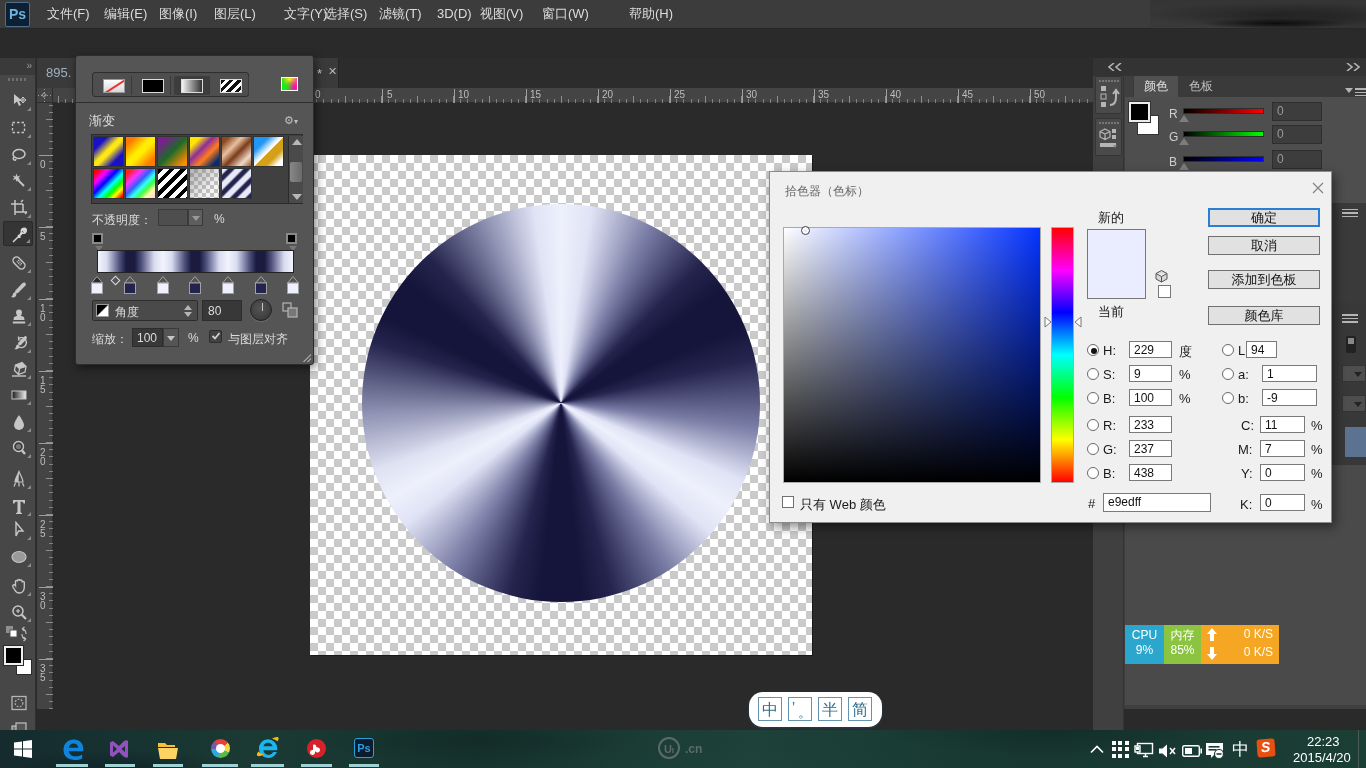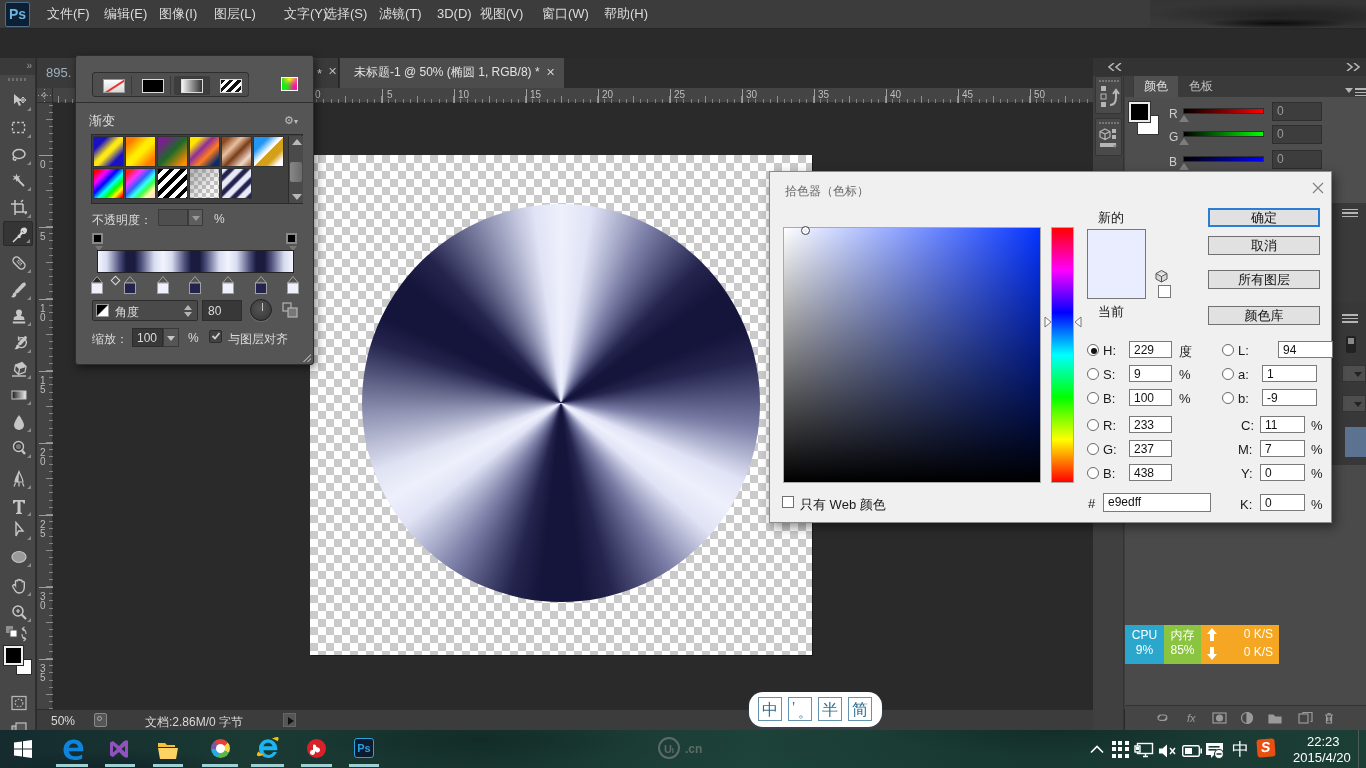--- a/index.html
+++ b/index.html
@@ -109,21 +109,20 @@
 </head>
 <body>
 <div id="app">
 
   <div id="tabbar">
     <div id="tab1">
         <span style="position:absolute;left:9px;top:7px;color:#9db0c0">895.</span>
         <span style="position:absolute;left:280px;top:8px;color:#c8c8c8">*</span>
         <span style="position:absolute;left:291px;top:7px;color:#b8b8b8;font-size:11px">✕</span>
       </div>
-    <div id="tab2">未标题-1 @ 50% (椭圆 1, RGB/8) * <span style="color:#cfcfcf;font-size:11px;margin-left:3px">✕</span></div>
   </div>
   <div id="rulerH">
     <div style="position:absolute;left:257px;top:0;width:783px;height:15px;overflow:hidden">
         <div class="tickminH"></div>
         <div class="tickmidH"></div>
         <div class="tickmajH"></div>
       </div>
     <div style="position:absolute;left:0;top:0;width:257px;height:15px;overflow:hidden">
         <div class="tickminH" style="transform:scaleX(-1)"></div>
         <div class="tickmidH" style="transform:scaleX(-1)"></div>
@@ -238,44 +237,20 @@
         </div>
       <div style="position:absolute;right:0px;top:62px;width:24px;height:17px;background:#4e4e4e;border:1px solid #333">
           <div style="position:absolute;right:3px;top:6px;border-left:4px solid transparent;border-right:4px solid transparent;border-top:5px solid #222"></div>
         </div>
       <div style="position:absolute;right:0px;top:92px;width:24px;height:17px;background:#4e4e4e;border:1px solid #333">
           <div style="position:absolute;right:3px;top:6px;border-left:4px solid transparent;border-right:4px solid transparent;border-top:5px solid #222"></div>
         </div>
       <div style="position:absolute;right:0px;top:124px;width:21px;height:30px;background:#5b7391"></div>
     </div>
     <div style="position:absolute;left:32px;top:407px;width:241px;height:240px;background:#4a4a4a"></div>
-    <div style="position:absolute;left:32px;top:647px;width:241px;height:25px;background:#454545;border-top:1px solid #333">
-      <svg width="180" height="16" viewBox="0 0 180 16" style="position:absolute;left:32px;top:4px" fill="none" stroke="#9a9a9a" stroke-width="1.2">
-        <path d="M2 8 a3 3 0 0 1 3-3 h3 a3 3 0 0 1 0 6 M10 8 a3 3 0 0 1 -3 3 h-3 a3 3 0 0 1 0 -6" transform="translate(0 0.5) scale(0.9)"></path>
-        <text x="30" y="12" font-size="11" font-style="italic" fill="#9a9a9a" stroke="none">fx</text>
-        <rect x="56" y="3" width="13" height="10"></rect>
-          <circle cx="62.5" cy="8" r="3" fill="#9a9a9a"></circle>
-        <circle cx="90" cy="8" r="5.5"></circle>
-          <path d="M90 2.5 v11 M90 2.5 a5.5 5.5 0 0 1 0 11" fill="#9a9a9a"></path>
-        <path d="M112 5 h4 l2 2 h6 v6 h-12 z" fill="#9a9a9a"></path>
-        <rect x="142" y="4" width="9" height="9"></rect>
-          <path d="M146 4 v-1.5 h9 v9 h-1.5"></path>
-        <path d="M168 5 h8 M169.5 5 v8 h5 v-8 M171 5 v-1.5 h2 v1.5 M170.8 7 v4 M173.2 7 v4"></path>
-      </svg>
-    </div>
-  </div>
-  <div id="statusbar">
-    <span style="position:absolute;left:14px;top:4px;font-size:12px;color:#dadada">50%</span>
-    <div style="position:absolute;left:57px;top:3px;width:13px;height:14px;border:1px solid #888;border-radius:2px;background:#555">
-        <div style="position:absolute;left:2px;top:2px;width:5px;height:5px;border:1px solid #aaa;border-radius:50%"></div>
-      </div>
-    <span style="position:absolute;left:108px;top:4px;font-size:12px;color:#dadada">文档:2.86M/0 字节</span>
-    <div style="position:absolute;left:246px;top:3px;width:13px;height:14px;background:#555;border:1px solid #666">
-        <div style="position:absolute;left:4px;top:3px;width:0;height:0;border-top:4px solid transparent;border-bottom:4px solid transparent;border-left:6px solid #111"></div>
-      </div>
   </div>
   <div id="cpuwidget">
     <div style="position:absolute;left:0;top:0;width:39px;height:39px;background:#2ba7cd;text-align:center">
         <div style="margin-top:3px">CPU</div>
         <div>9%</div>
       </div>
     <div style="position:absolute;left:39px;top:0;width:37px;height:39px;background:#8ac440;text-align:center">
         <div style="margin-top:3px">内存</div>
         <div>85%</div>
       </div>
@@ -305,21 +280,21 @@
     <div class="mitem" style="left:47px">文件(F)</div>
     <div class="mitem" style="left:104px">编辑(E)</div>
     <div class="mitem" style="left:159px">图像(I)</div>
     <div class="mitem" style="left:214px">图层(L)</div>
     <div class="mitem" style="left:284px">文字(Y)</div>
     <div class="mitem" style="left:324px">选择(S)</div>
     <div class="mitem" style="left:379px">滤镜(T)</div>
     <div class="mitem" style="left:437px">3D(D)</div>
     <div class="mitem" style="left:480px">视图(V)</div>
     <div class="mitem" style="left:542px">窗口(W)</div>
-    <div class="mitem" style="left:604px">帮助(H)</div>
+    <div class="mitem" style="left:629px">帮助(H)</div>
     <div id="winblob"></div>
   </div>
 
 
   <div id="toolbar">
     <div class="thead">»</div>
     <div style="position:absolute;left:8px;top:20px;width:20px;height:3px;background:repeating-linear-gradient(90deg,#6e6e6e 0 2px,transparent 2px 4px)"></div>
     <div class="tool" style="top:30px">
         <svg width="17" height="17" viewBox="0 0 17 17">
           <path d="M4 2 L4 12 L7 9.5 L9 14 L11 13 L9 9 L12.5 9 Z" fill="#c6c6c6"></path>
@@ -628,21 +603,21 @@
       </svg>
     <div style="position:absolute;left:328px;top:37px;color:#1a1a1a;font-size:13px">新的</div>
     <div style="position:absolute;left:317px;top:57px;width:59px;height:70px;background:#e9edff;border:1px solid #777"></div>
     <div style="position:absolute;left:328px;top:131px;color:#1a1a1a;font-size:13px">当前</div>
     <svg width="15" height="15" style="position:absolute;left:384px;top:97px" viewBox="0 0 15 15">
         <path d="M7.5 1.5 L13 4.5 L13 10 L7.5 13 L2 10 L2 4.5 Z M2 4.5 L7.5 7.5 L13 4.5 M7.5 7.5 L7.5 13" fill="#d8d8d8" stroke="#555" stroke-width="1"></path>
       </svg>
     <div style="position:absolute;left:388px;top:113px;width:13px;height:13px;background:#fff;border:1px solid #777"></div>
     <div class="dbtn" style="top:36px;border:1px solid #2a7fd4;box-shadow:0 0 0 1px #2a7fd4 inset">确定</div>
     <div class="dbtn" style="top:64px">取消</div>
-    <div class="dbtn" style="top:98px">所有图层</div>
+    <div class="dbtn" style="top:98px">添加到色板</div>
     <div class="dbtn" style="top:134px">颜色库</div>
     <div class="radio" style="left:317px;top:172px">
         <div class="rdot"></div>
       </div>
       <div class="rlab" style="left:333px;top:171px">H:</div>
     <div class="dfield" style="left:359px;top:169px;width:43px">229</div>
       <div class="rlab" style="left:409px;top:171px">度</div>
     <div class="radio" style="left:317px;top:196px"></div>
       <div class="rlab" style="left:333px;top:195px">S:</div>
     <div class="dfield" style="left:359px;top:193px;width:43px">9</div>
@@ -655,21 +630,21 @@
       <div class="rlab" style="left:333px;top:246px">R:</div>
     <div class="dfield" style="left:359px;top:244px;width:43px">233</div>
     <div class="radio" style="left:317px;top:271px"></div>
       <div class="rlab" style="left:333px;top:270px">G:</div>
     <div class="dfield" style="left:359px;top:268px;width:43px">237</div>
     <div class="radio" style="left:317px;top:295px"></div>
       <div class="rlab" style="left:333px;top:294px">B:</div>
     <div class="dfield" style="left:359px;top:292px;width:43px">438</div>
     <div class="radio" style="left:452px;top:172px"></div>
       <div class="rlab" style="left:468px;top:171px">L:</div>
-    <div class="dfield" style="left:508px;top:169px;width:55px">94</div>
+    <div class="dfield" style="left:476px;top:169px;width:31px">94</div>
     <div class="radio" style="left:452px;top:196px"></div>
       <div class="rlab" style="left:468px;top:195px">a:</div>
     <div class="dfield" style="left:492px;top:193px;width:55px">1</div>
     <div class="radio" style="left:452px;top:220px"></div>
       <div class="rlab" style="left:468px;top:219px">b:</div>
     <div class="dfield" style="left:492px;top:217px;width:55px">-9</div>
     <div class="rlab" style="left:471px;top:246px">C:</div>
       <div class="dfield" style="left:490px;top:244px;width:45px">11</div>
       <div class="rlab" style="left:541px;top:246px">%</div>
     <div class="rlab" style="left:468px;top:270px">M:</div>

